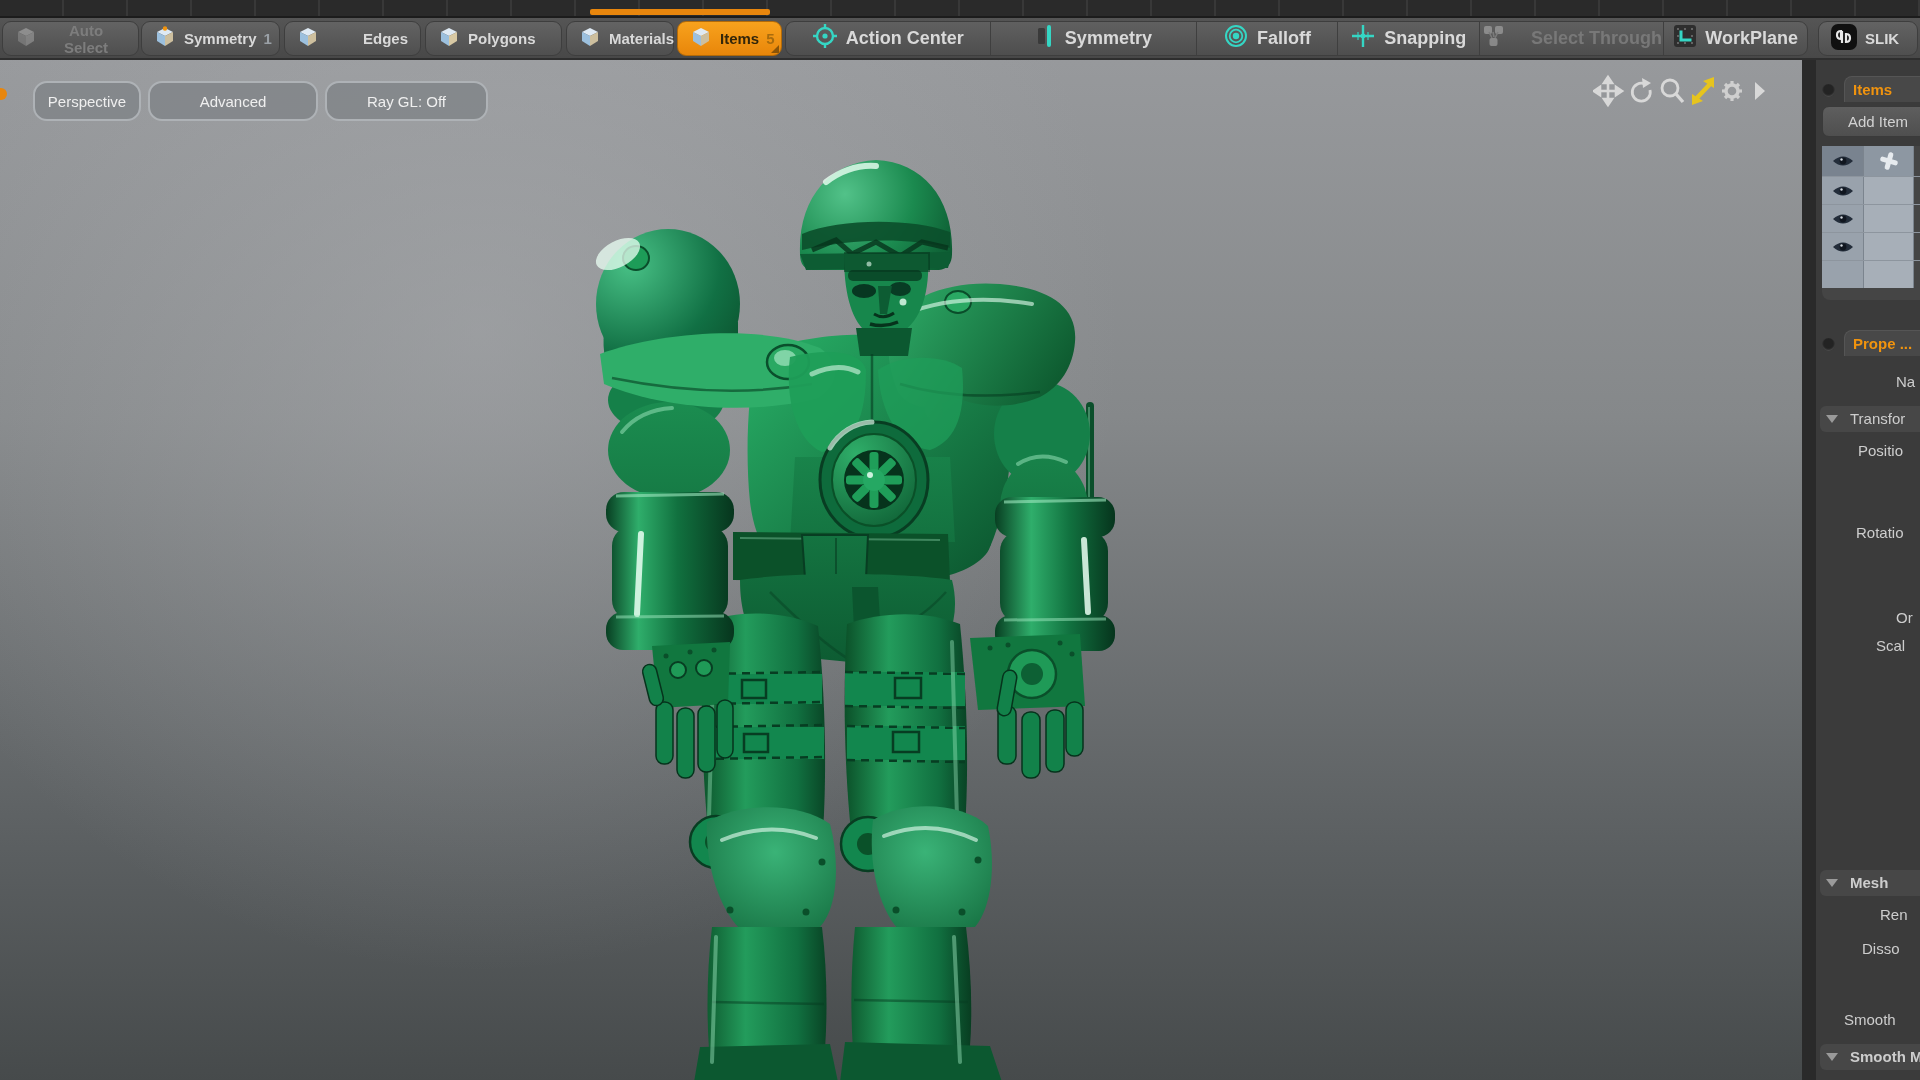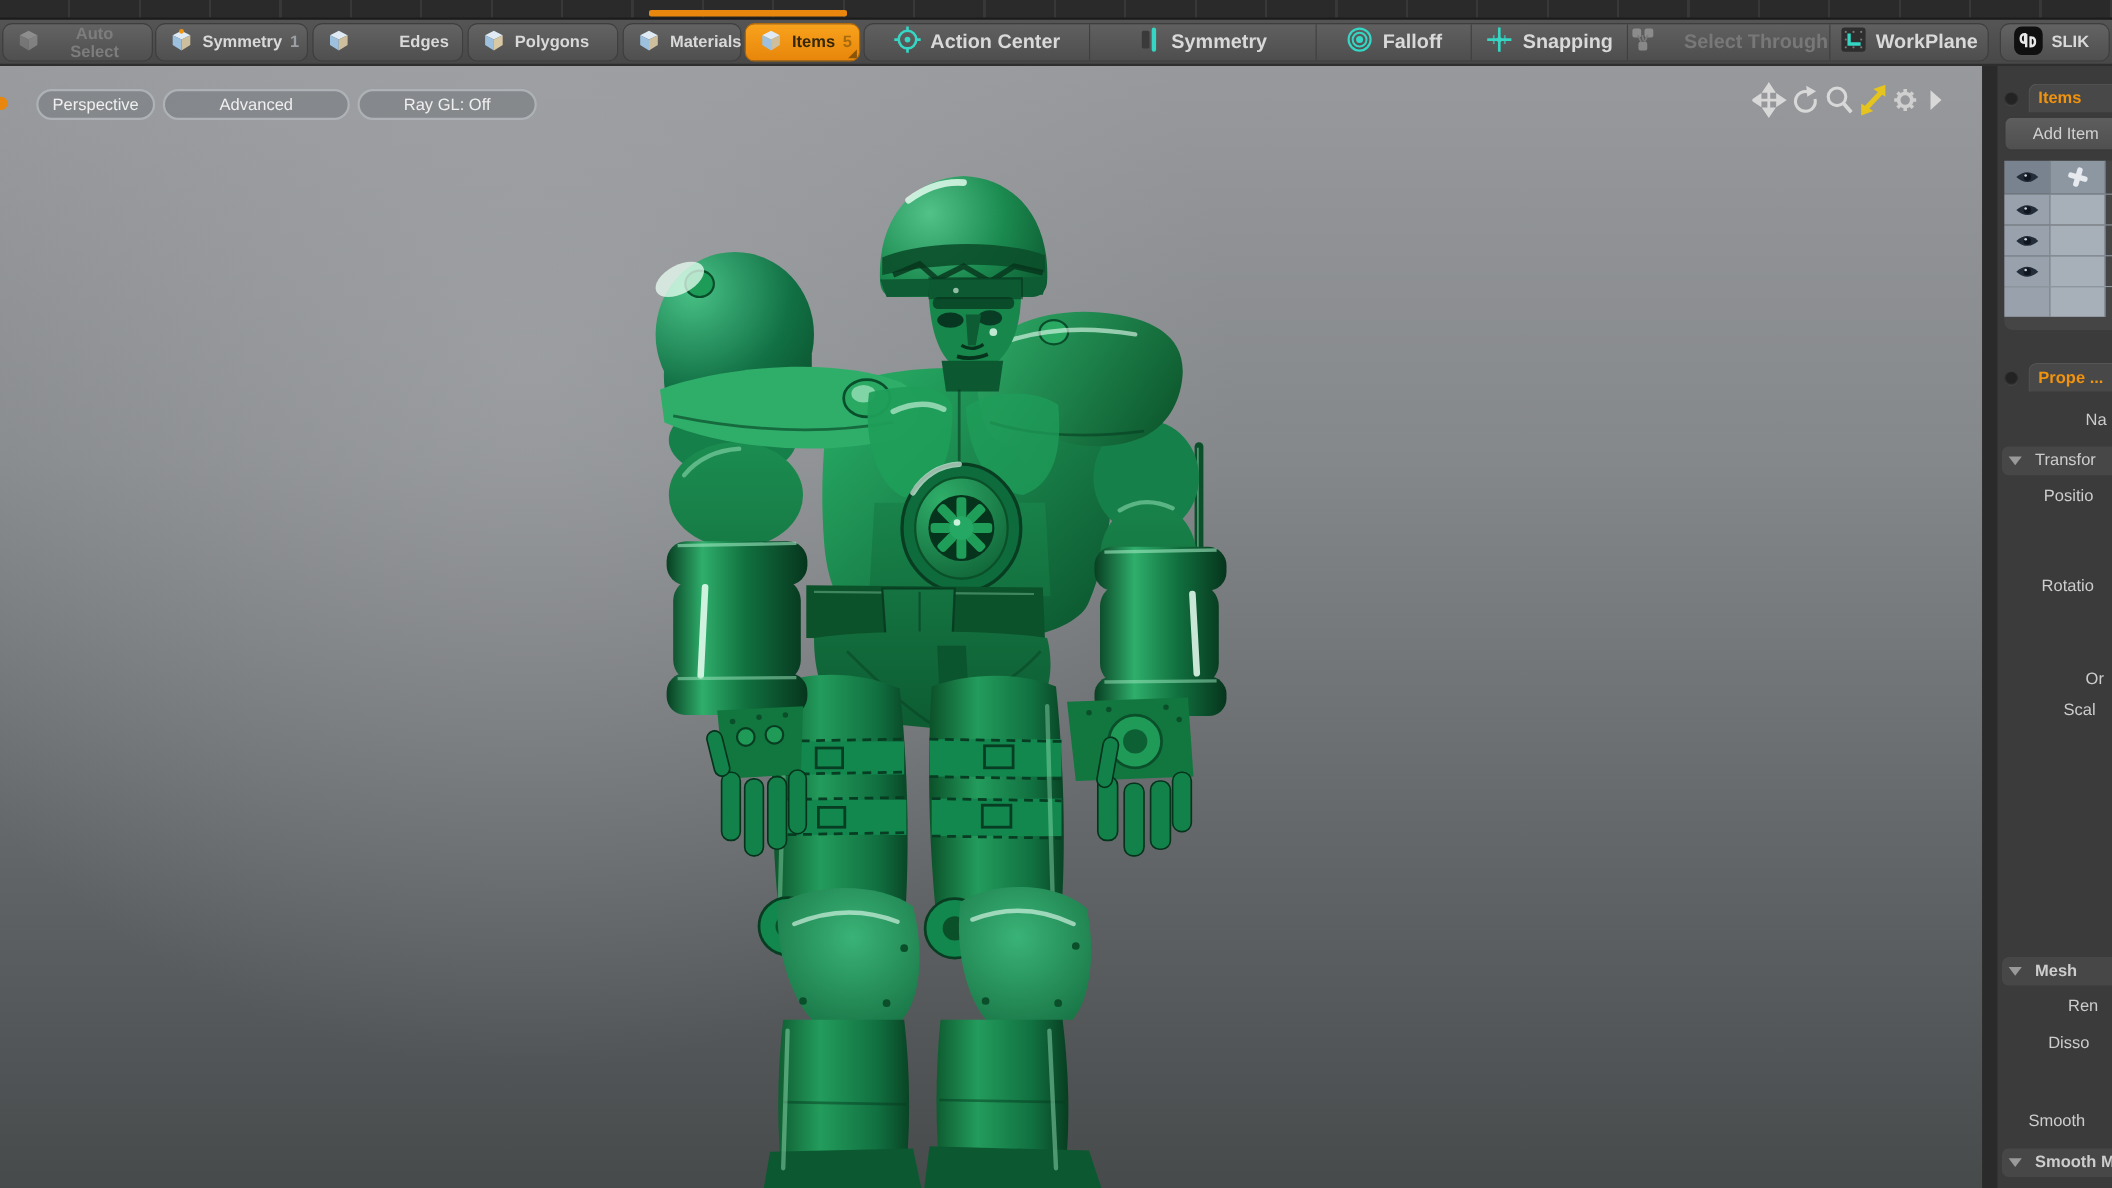--- a/index.html
+++ b/index.html
@@ -35,21 +35,21 @@
     gap:8px; color:#d9d9d9; font-size:18px; font-weight:700;
     border-right:1px solid #3f3f3f; }
   .tb-seg.disabled { color:#787878;gap:24px; }
   .tb-seg.disabled svg { opacity:.5; filter:grayscale(1); }
   #tb-slik { left:1818px; width:100px; }
 
   
   #viewport { position:absolute; left:0; top:60px; width:1802px; height:1020px;
     overflow:hidden; }
   #viewport > svg { position:absolute; left:0; top:0; }
-  .vp-pill { position:absolute; top:21px; height:28px; border-radius:14px;
+  .vp-pill { position:absolute; top:21px; height:40px; border-radius:14px;
     background:rgba(125,130,134,.75); border:2px solid #aeb2b6;
     color:#efefef; font-size:15px; display:flex; align-items:center;
     justify-content:center; }
   #vp-dot { position:absolute; left:-5px; top:28px; width:12px; height:12px;
     border-radius:50%; background:#e8860d; }
   #vp-nav { position:absolute; left:1593px; top:14px; }
 
   
   #divider { position:absolute; left:1802px; top:60px; width:14px; height:1020px;
     background:#2a2a2a; }

